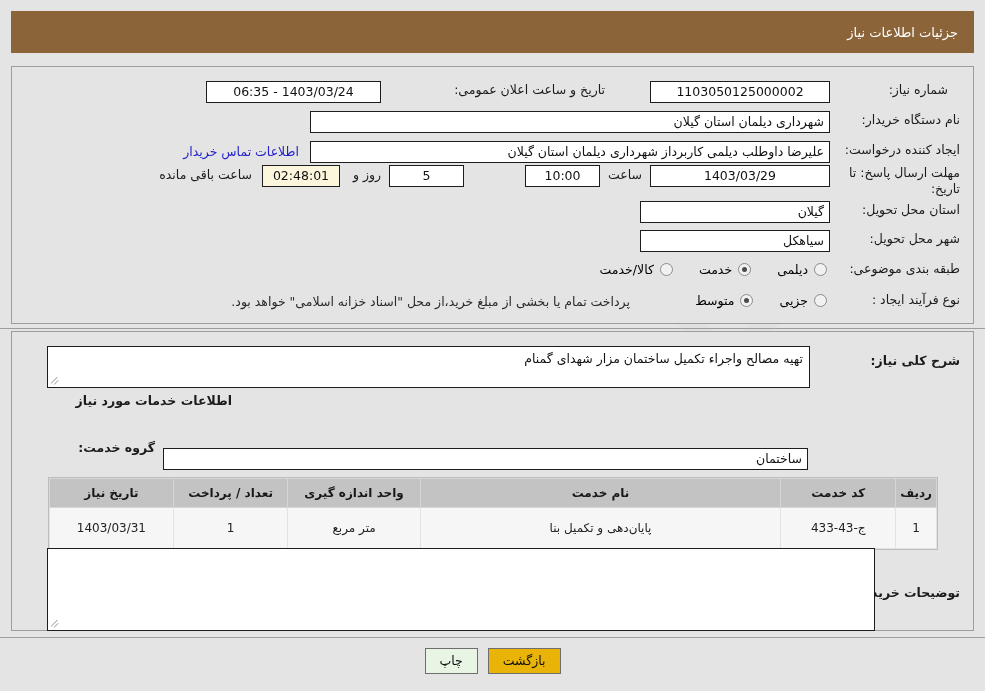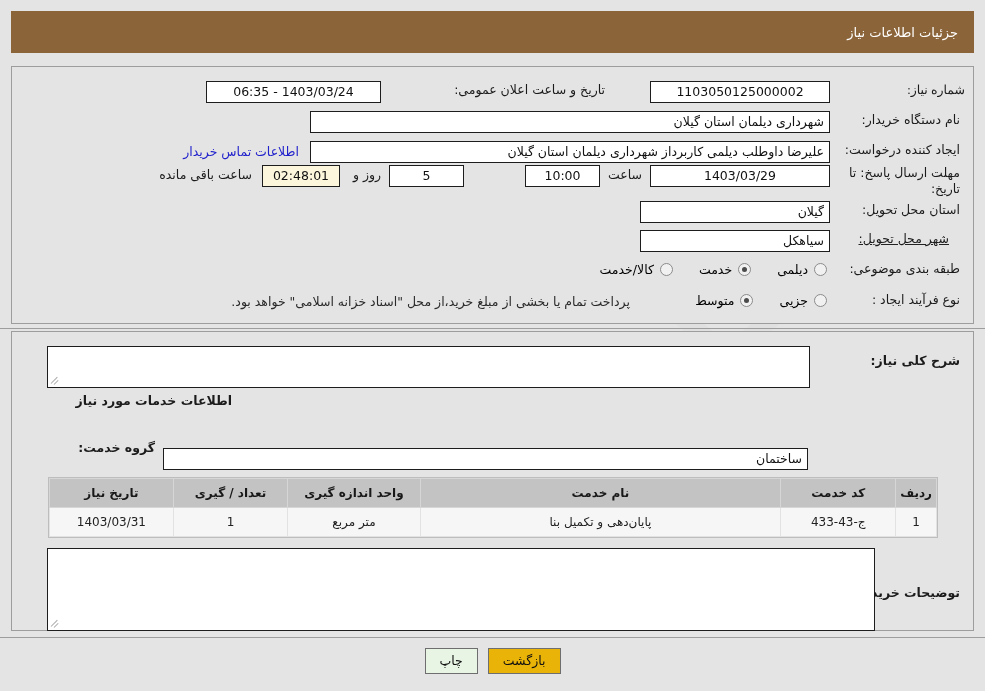--- a/index.html
+++ b/index.html
@@ -185,21 +185,21 @@
     font-size: 12px;
     font-weight: bold;
     padding: 7px 4px;
     text-align: center;
   }
   td {
     background: #f6f6f6;
     border: 1px solid #e2e2e2;
     color: #222;
     font-size: 12px;
-    padding: 7px 4px;
+    padding: 13px 4px;
     text-align: center;
   }
 
   
   .hr {
     position: absolute;
     left: 0; width: 985px; height: 1px;
     background: #9d9d9d;
     z-index: 3;
   }
@@ -236,21 +236,21 @@
   </div>
   <div class="wm-text">AnaTender.net</div>
 </div>
 
 <div class="titlebar">
   <span>جزئیات اطلاعات نیاز</span>
 </div>
 
 <div class="panel" id="panel-top"></div>
 
-<div class="fieldrow" style="top:82px; right:20px;font-family:Liberation Serif, serif;">
+<div class="fieldrow" style="top:82px; right:37px;">
   <span class="lbl">شماره نیاز:</span>
 </div>
 <div class="box" style="position:absolute; top:81px; right:155px; width:180px; z-index:4;">1103050125000002</div>
 
 <div class="fieldrow" style="top:82px; right:380px;">
   <span class="lbl">تاریخ و ساعت اعلان عمومی:</span>
 </div>
 <div class="box" style="position:absolute; top:81px; right:604px; width:175px; z-index:4;">1403/03/24 - 06:35</div>
 
 <div class="fieldrow" style="top:112px; right:25px;">
@@ -273,21 +273,21 @@
 <div class="box" style="position:absolute; top:165px; right:521px; width:75px; z-index:4;">5</div>
 <span class="lbl" style="position:absolute; top:167px; right:604px; z-index:4;">روز و</span>
 <div class="box cream" style="position:absolute; top:165px; right:645px; width:78px; z-index:4;">02:48:01</div>
 <span class="lbl" style="position:absolute; top:167px; right:733px; z-index:4;">ساعت باقی مانده</span>
 
 <div class="fieldrow" style="top:202px; right:25px;">
   <span class="lbl">استان محل تحویل:</span>
 </div>
 <div class="box right" style="position:absolute; top:201px; right:155px; width:190px; z-index:4;">گیلان</div>
 
-<div class="fieldrow" style="top:231px; right:36px;text-decoration:underline;">
+<div class="fieldrow" style="top:231px; right:25px;">
   <span class="lbl">شهر محل تحویل:</span>
 </div>
 <div class="box right" style="position:absolute; top:230px; right:155px; width:190px; z-index:4;">سیاهکل</div>
 
 <div class="fieldrow" style="top:261px; right:25px;">
   <span class="lbl">طبقه بندی موضوعی:</span>
 </div>
 <div class="radio-group" style="position:absolute; top:262px; right:158px; z-index:4;" id="category-radios">
     <div class="radio-opt">
       <span class="radio"></span>
@@ -317,37 +317,38 @@
     </div>
   </div>
 <span class="lbl" style="position:absolute; top:294px; right:355px; z-index:4; color:#2a2a2a;">پرداخت تمام یا بخشی از مبلغ خرید،از محل "اسناد خزانه اسلامی" خواهد بود.</span>
 
 <div class="hr" id="hr-1"></div>
 
 <div class="panel" id="panel-mid"></div>
 
 <span class="lbl bold" style="position:absolute; top:353px; right:25px; z-index:4;">شرح کلی نیاز:</span>
 <div class="ta" style="position:absolute; top:346px; right:175px; width:763px; height:42px; z-index:4;">
+  <span>تهیه مصالح واجراء تکمیل ساختمان مزار شهدای گمنام</span>
   <span class="grip"></span>
 </div>
 
 <span class="lbl bold" style="position:absolute; top:393px; right:753px; z-index:4;">اطلاعات خدمات مورد نیاز</span>
 
 <span class="lbl bold" style="position:absolute; top:440px; right:830px; z-index:4;">گروه خدمت:</span>
 <div class="box right" style="position:absolute; top:436px; right:177px; width:645px; z-index:4;margin-top:12px;">ساختمان</div>
 
 <div class="tbl-wrap">
   <table>
     <thead>
       <tr id="tbl-head">
           <th style="width: 4%;">ردیف</th>
           <th style="width: 13%;">کد خدمت</th>
           <th style="width: 41%;">نام خدمت</th>
           <th style="width: 15%;">واحد اندازه گیری</th>
-          <th style="width: 13%;">تعداد / گیری</th>
+          <th style="width: 13%;">تعداد / پرداخت</th>
           <th style="width: 14%;">تاریخ نیاز</th>
         </tr>
     </thead>
     <tbody id="tbl-body">
         <tr>
           <td>1</td>
           <td>ج-43-433</td>
           <td>پایان‌دهی و تکمیل بنا</td>
           <td>متر مربع</td>
           <td>1</td>

